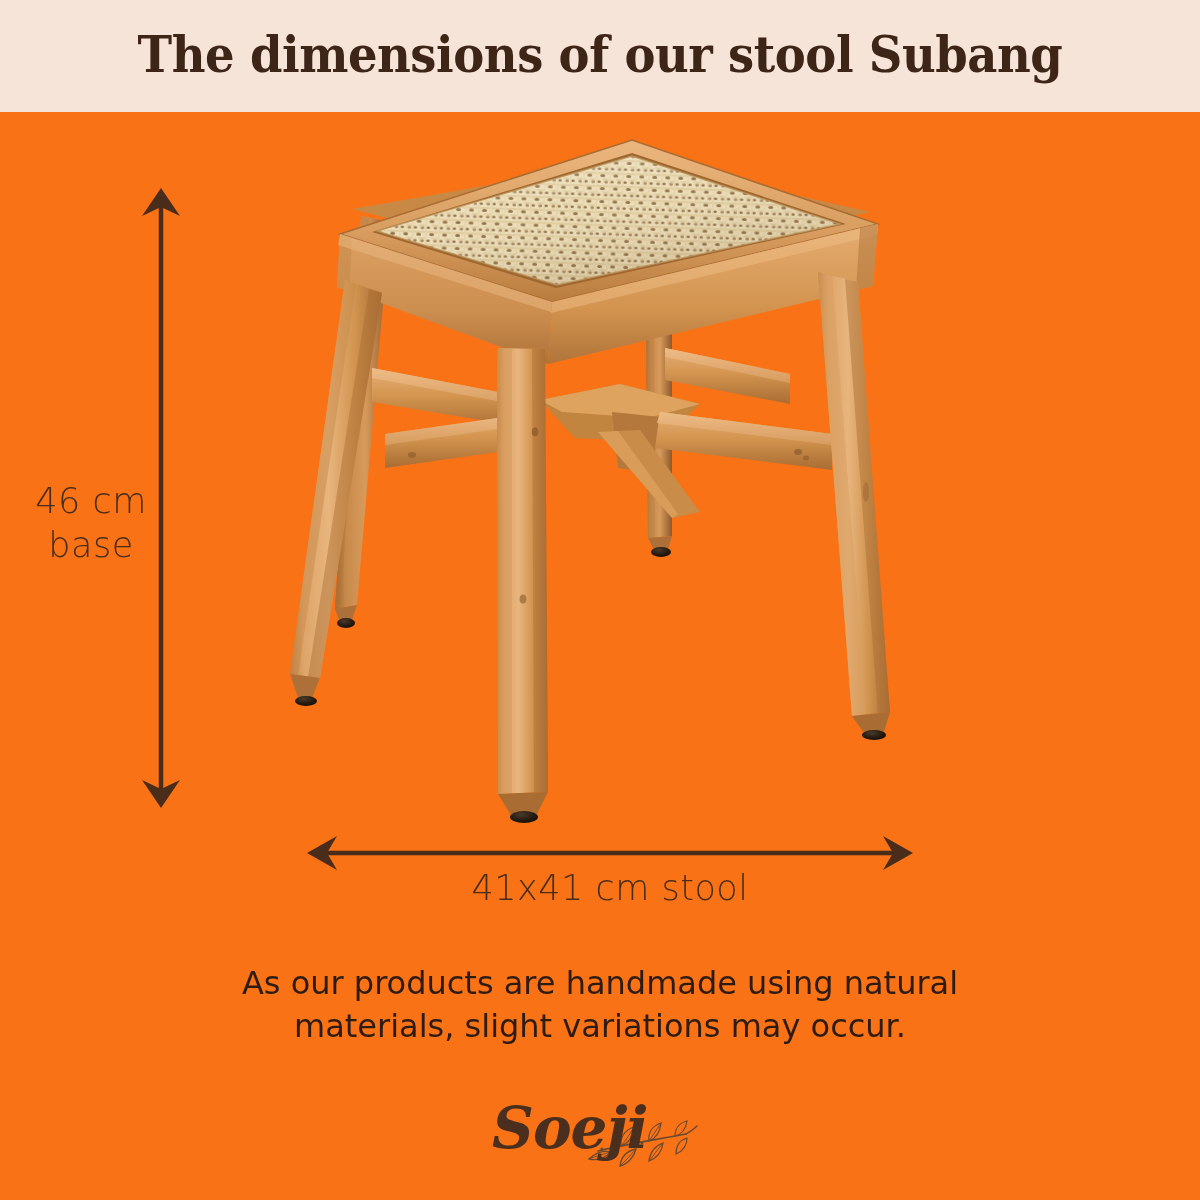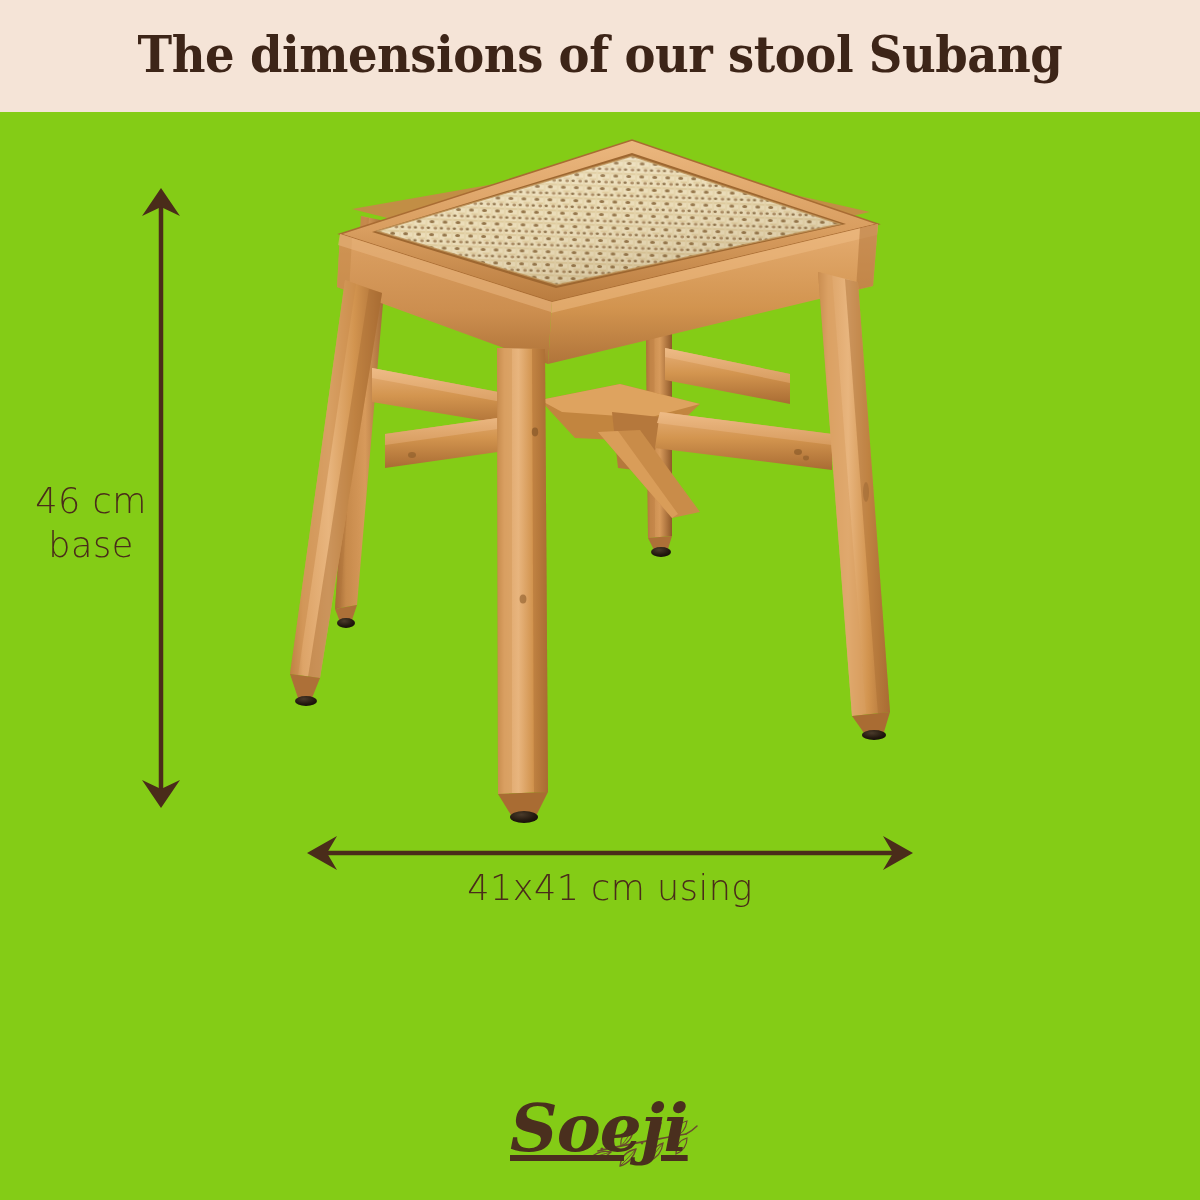--- a/index.html
+++ b/index.html
@@ -8,21 +8,21 @@
     padding: 0;
     background: #ffffff;
   }
   body {
     font-family: "Liberation Sans", sans-serif;
   }
   #page {
     position: relative;
     width: 1200px;
     height: 1200px;
-    background: #84cc16;
+    background: #f97316;
     overflow: hidden;
   }
 
   
   #header-banner {
     position: absolute;
     left: 0;
     top: 0;
     width: 1200px;
     height: 112px;
@@ -149,31 +149,30 @@
   }
   #brand-logo-svg {
     position: absolute;
     left: 0;
     top: 0;
     width: 230px;
     height: 95px;
   }
   #brand-wordmark {
     position: absolute;
-    left: 20px;
+    left: 2px;
     top: 8px;
     width: 130px;
     font-family: "DejaVu Serif", "Liberation Serif", serif;
     font-style: italic;
-    font-size: 66px;
+    font-size: 58px;
     font-weight: 600;
     color: #4A2F1E;
     letter-spacing: -1px;
     line-height: 70px;
-    text-decoration: underline;
   }
 </style>
 </head>
 <body>
 
 <div id="page">
 
   <div id="header-banner">
     <div id="page-title">The dimensions of our stool Subang</div>
   </div>
@@ -358,23 +357,27 @@
       <span class="ln">base</span>
     </div>
   </div>
 
   <div id="width-dimension">
     <svg id="width-arrow-svg" viewBox="0 0 630 48" xmlns="http://www.w3.org/2000/svg">
       <line x1="26" y1="23" x2="604" y2="23" stroke="#4A2C1A" stroke-width="4.5"></line>
       <path d="M 12,23 L 42,6 L 32,23 L 42,40 Z" fill="#4A2C1A"></path>
       <path d="M 618,23 L 588,6 L 598,23 L 588,40 Z" fill="#4A2C1A"></path>
     </svg>
-    <div id="width-label">41x41 cm using</div>
-  </div>
-
+    <div id="width-label">41x41 cm stool</div>
+  </div>
+
+  <div id="disclaimer">
+    <span class="ln">As our products are handmade using natural</span>
+    <span class="ln">materials, slight variations may occur.</span>
+  </div>
 
   <div id="brand-logo">
     <svg id="brand-logo-svg" viewBox="0 0 230 95" xmlns="http://www.w3.org/2000/svg">
 
       <path d="M 108,66 C 132,60 158,56 196,49" stroke="#6B4A30" stroke-width="1.7" fill="none" stroke-linecap="round"></path>
       <path d="M 196,49 C 200,47 204,44 207,41" stroke="#6B4A30" stroke-width="1.5" fill="none" stroke-linecap="round"></path>
 
       <path d="M 131,61 C 130,52 135,45 144,42 C 143,51 139,58 131,61 Z" fill="none" stroke="#6B4A30" stroke-width="1.3"></path>
       <path d="M 131,61 C 136,55 140,49 144,42" stroke="#6B4A30" stroke-width="0.9" fill="none"></path>
       <path d="M 159,56 C 158,48 162,41 171,38 C 170,47 167,53 159,56 Z" fill="none" stroke="#6B4A30" stroke-width="1.3"></path>

